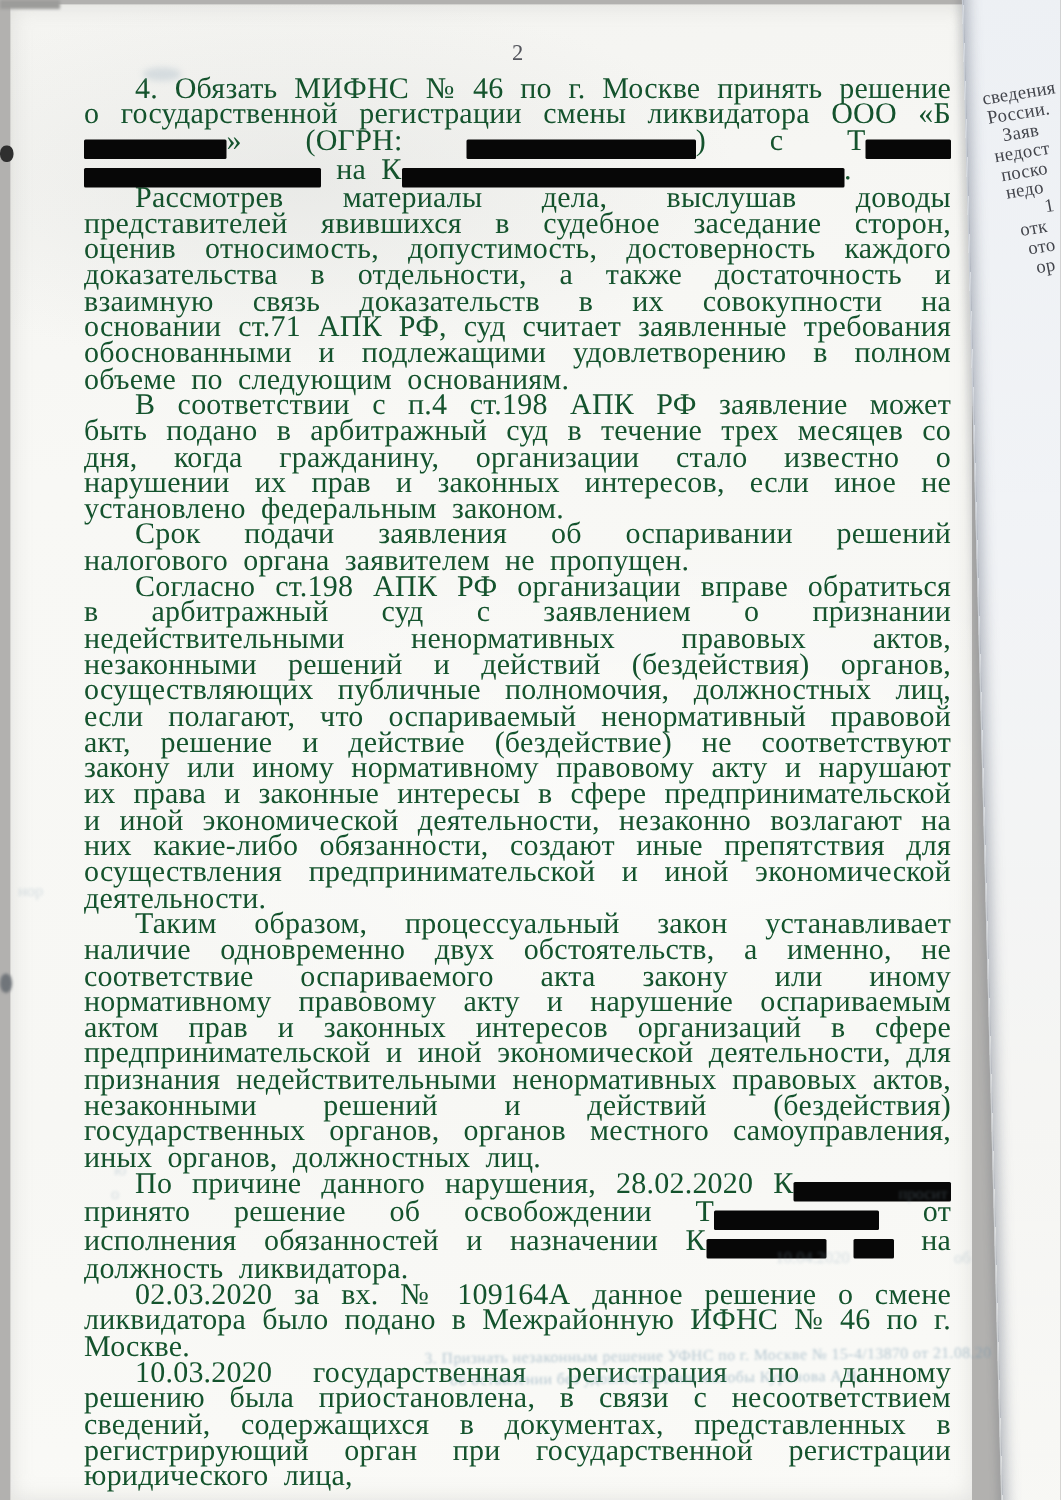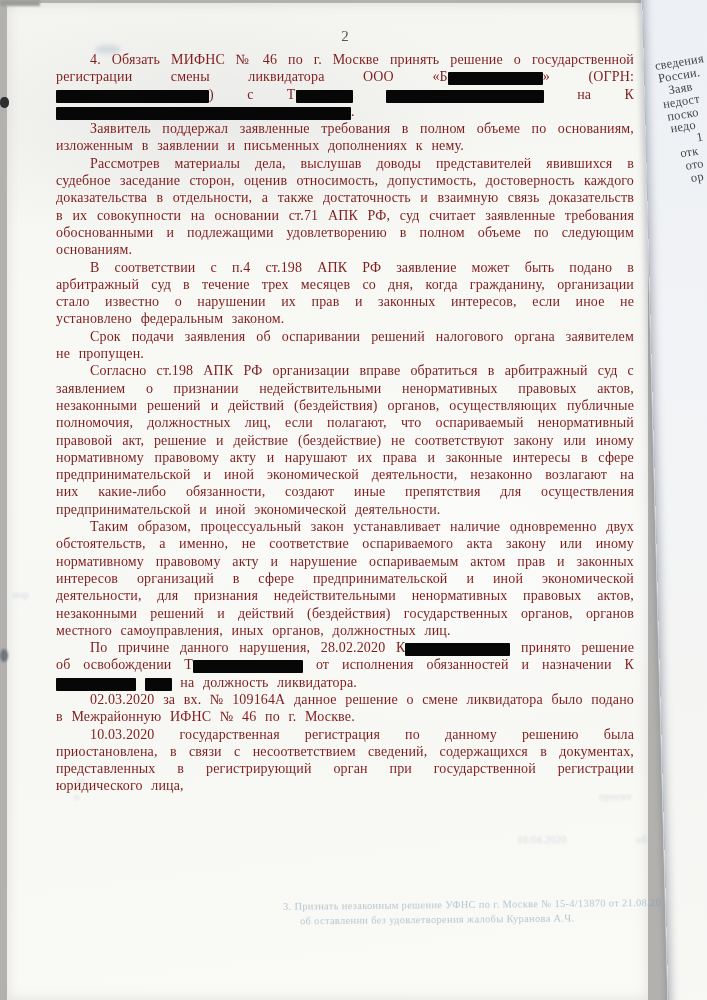--- a/index.html
+++ b/index.html
@@ -16,21 +16,21 @@
       radial-gradient(ellipse 500px 260px at 70% 55%, rgba(255,255,255,0.5), rgba(255,255,255,0) 75%),
       linear-gradient(173deg,#f4f4f1 0%,#f8f8f5 30%,#f7f7f4 70%,#fafaf7 100%);
     box-shadow:inset 0 0 14px rgba(150,150,148,0.25);
   }
   .page-number{
     position:absolute;left:56px;top:28px;width:578px;
     text-align:center;font-size:15px;color:#53555c;
   }
   .doc-body{
     position:absolute;left:56px;top:51px;width:578px;
-    font-size:14px;line-height:17.3px;color:#7f1d1d;
+    font-size:20px;line-height:17.3px;color:#14532d;
     text-align:justify;word-spacing:5px;letter-spacing:0.15px;
   }
   .doc-body p{margin:0;text-indent:34px;}
   .redact{
     display:inline-block;height:13px;background:var(--redaction,#070707);
     vertical-align:text-bottom;transform:translateY(1px);
     border-radius:1px;
   }
   
   .sheet-side{
@@ -66,21 +66,20 @@
 <body>
 
 <div class="sheet-main">
   <div class="smudge-stamp"></div>
 </div>
 
 <div class="page-number">2</div>
 
 <div class="doc-body">
     <p>4. Обязать МИФНС № 46 по г. Москве принять решение о государственной регистрации смены ликвидатора ООО «Б<span class="redact" style="width: 95px;"></span>» (ОГРН: <span class="redact" style="width: 153px;"></span>) с Т<span class="redact" style="width: 57px;"></span> <span class="redact" style="width: 158px;"></span> на К<span class="redact" style="width: 295px;"></span>.</p>
-    <p>Заявитель поддержал заявленные требования в полном объеме по основаниям, изложенным в заявлении и письменных дополнениях к нему.</p>
     <p>Рассмотрев материалы дела, выслушав доводы представителей явившихся в судебное заседание сторон, оценив относимость, допустимость, достоверность каждого доказательства в отдельности, а также достаточность и взаимную связь доказательств в их совокупности на основании ст.71 АПК РФ, суд считает заявленные требования обоснованными и подлежащими удовлетворению в полном объеме по следующим основаниям.</p>
     <p>В соответствии с п.4 ст.198 АПК РФ заявление может быть подано в арбитражный суд в течение трех месяцев со дня, когда гражданину, организации стало известно о нарушении их прав и законных интересов, если иное не установлено федеральным законом.</p>
     <p>Срок подачи заявления об оспаривании решений налогового органа заявителем не пропущен.</p>
     <p>Согласно ст.198 АПК РФ организации вправе обратиться в арбитражный суд с заявлением о признании недействительными ненормативных правовых актов, незаконными решений и действий (бездействия) органов, осуществляющих публичные полномочия, должностных лиц, если полагают, что оспариваемый ненормативный правовой акт, решение и действие (бездействие) не соответствуют закону или иному нормативному правовому акту и нарушают их права и законные интересы в сфере предпринимательской и иной экономической деятельности, незаконно возлагают на них какие-либо обязанности, создают иные препятствия для осуществления предпринимательской и иной экономической деятельности.</p>
     <p>Таким образом, процессуальный закон устанавливает наличие одновременно двух обстоятельств, а именно, не соответствие оспариваемого акта закону или иному нормативному правовому акту и нарушение оспариваемым актом прав и законных интересов организаций в сфере предпринимательской и иной экономической деятельности, для признания недействительными ненормативных правовых актов, незаконными решений и действий (бездействия) государственных органов, органов местного самоуправления, иных органов, должностных лиц.</p>
     <p>По причине данного нарушения, 28.02.2020 К<span class="redact" style="width: 105px;"></span> принято решение об освобождении Т<span class="redact" style="width: 110px;"></span> от исполнения обязанностей и назначении К<span class="redact" style="width: 80px;"></span> <span class="redact" style="width: 27px;"></span> на должность ликвидатора.</p>
     <p>02.03.2020 за вх. № 109164А данное решение о смене ликвидатора было подано в Межрайонную ИФНС № 46 по г. Москве.</p>
     <p>10.03.2020 государственная регистрация по данному решению была приостановлена, в связи с несоответствием сведений, содержащихся в документах, представленных в регистрирующий орган при государственной регистрации юридического лица,</p>
   </div>
 

